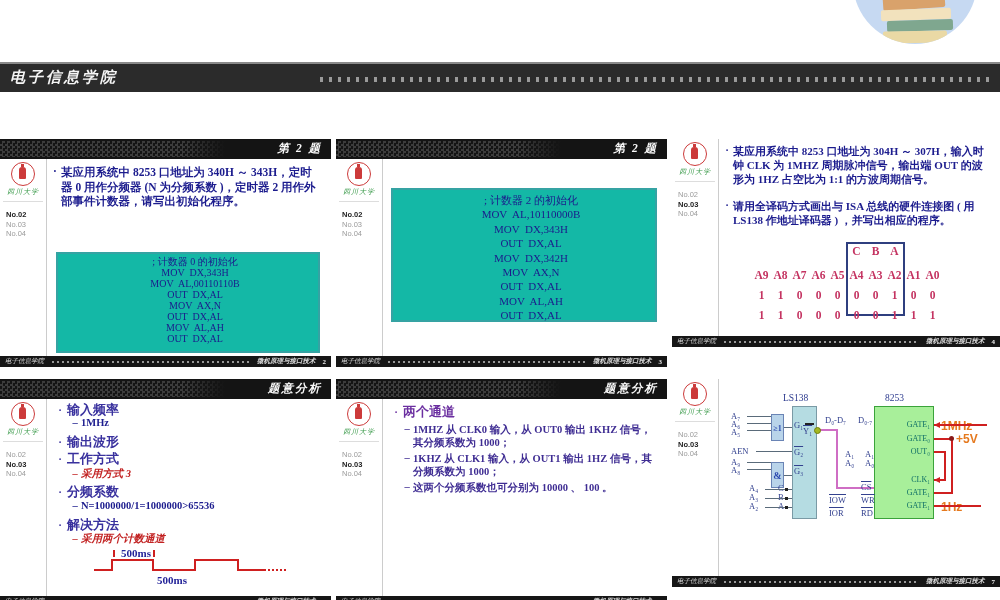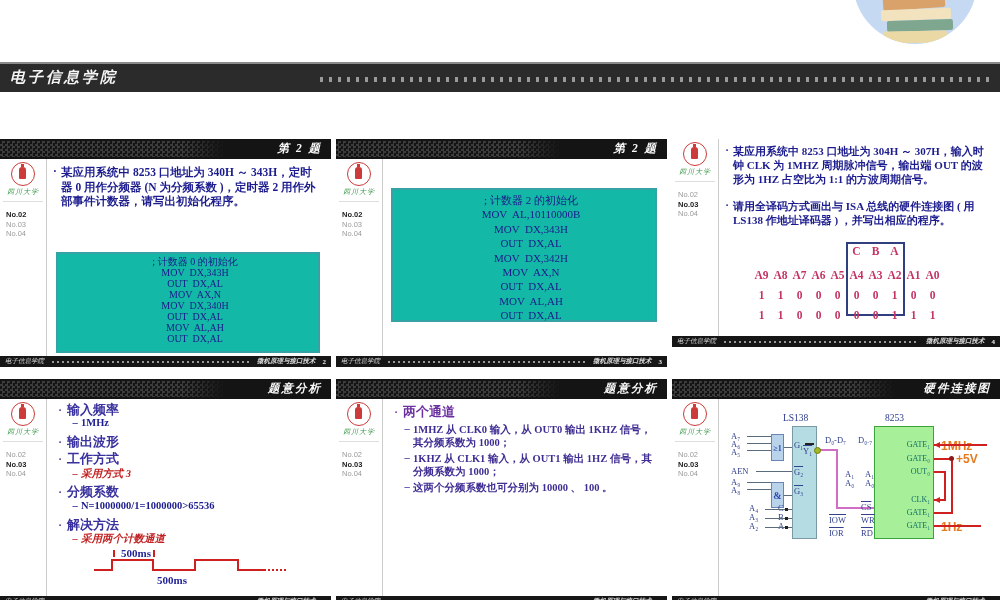--- a/index.html
+++ b/index.html
@@ -132,23 +132,23 @@
       <div class="nav-item">No.04</div>
     </div>
     <div class="s-main">
       <div class="bullet-row" style="left:2px;top:6px;width:274px;font-size:11.5px;">
         <span class="bmark">·</span>
         <span class="btext">某应用系统中 8253 口地址为 340H ～ 343H，定时器 0 用作分频器 (N 为分频系数 )，定时器 2 用作外部事件计数器，请写出初始化程序。</span>
       </div>
       <div class="code-box" style="left:9px;top:93px;width:264px;height:101px;font-size:10px;line-height:11px;">
         <span class="code-line">; 计数器 0 的初始化</span>
         <span class="code-line">MOV  DX,343H</span>
+        <span class="code-line">MOV  AL,00110110B</span>
         <span class="code-line">OUT  DX,AL</span>
         <span class="code-line">MOV  AX,N</span>
-        <span class="code-line">MOV  DX,340H</span>
         <span class="code-line">OUT  DX,AL</span>
         <span class="code-line">MOV  AL,AH</span>
         <span class="code-line">OUT  DX,AL</span>
       </div>
     </div>
   </div>
   <div class="s-footer">
     <span class="f-left">电子信息学院</span>
     <span class="f-dots"></span>
     <span class="f-right">微机原理与接口技术</span>
@@ -323,23 +323,20 @@
   </div>
   <div class="s-footer">
     <span class="f-left">电子信息学院</span>
     <span class="f-dots"></span>
     <span class="f-right">微机原理与接口技术</span>
     <span class="f-page">6</span>
   </div>
 </div>
 
 <div class="slide" style="left:672px;top:335px;width:328px;">
-  <div class="s-header">
-    <span class="s-title">硬件连接图</span>
-  </div>
   <div class="s-body">
     <div class="s-side">
       <div class="seal">
           <div class="seal-core"></div>
         </div>
       <div class="seal-name">四川大学</div>
       <div class="side-div"></div>
       <div class="nav-item">No.02</div>
       <div class="nav-item active">No.03</div>
       <div class="nav-item">No.04</div>

